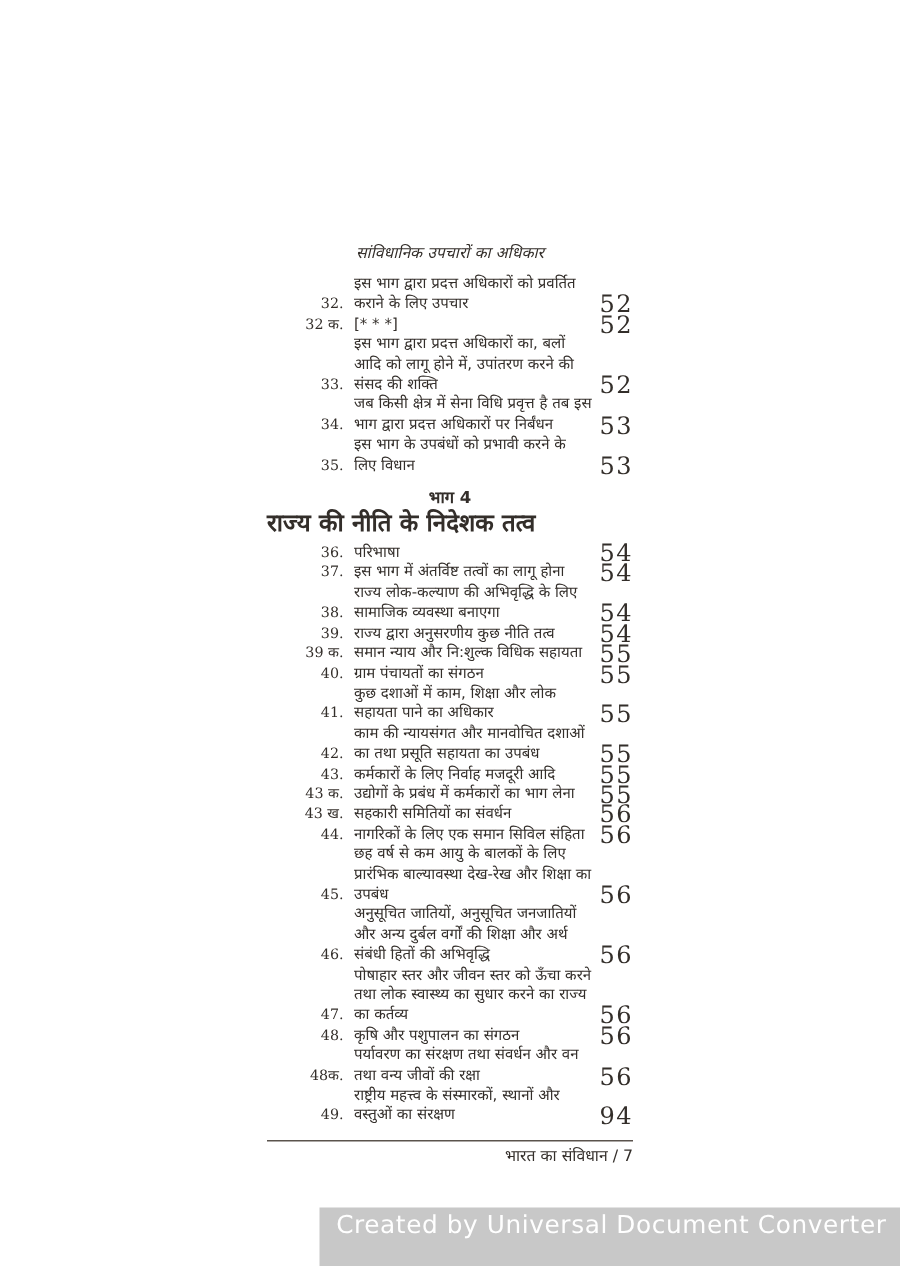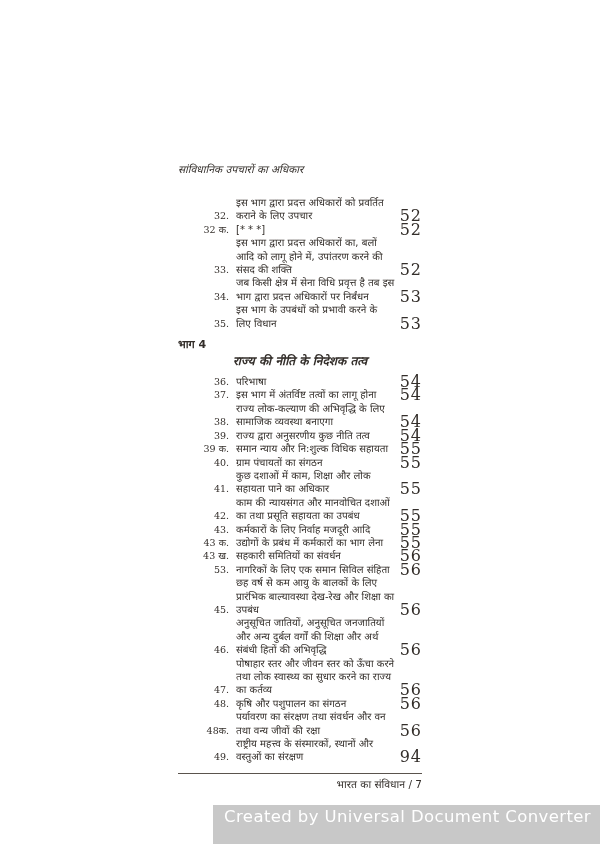--- a/index.html
+++ b/index.html
@@ -13,25 +13,25 @@
     position: absolute; inset: 0;
     background: #ffffff;
   }
   .content {
     position: absolute;
     left: 178px; top: 163px;
     width: 244px;
     color: #332e2a;
   }
   .doc-header {
-    text-align: left;
+    text-align: center;
     font-style: italic;
     font-size: 10.5px;
     line-height: 13px;
-    margin-bottom: 20px;
+    margin-bottom: 7px;
     white-space: nowrap;
   }
   .entry {
     display: flex;
     align-items: flex-end;
     font-size: 10px;
     line-height: 13.4px;
   }
   .entry-num {
     width: 58px;
@@ -65,35 +65,33 @@
     right: 0; bottom: 0;
     width: 25px;
     text-align: right;
     background: #ffffff;
     font-family: "DejaVu Serif", "DejaVu Sans", serif;
     font-size: 16px;
     line-height: 13.4px;
     letter-spacing: 1px;
   }
   .part-heading {
-    text-align: left;
+    text-align: center;
     font-weight: bold;
     font-size: 11px;
     line-height: 14px;
     margin-top: 8px;
   }
   .part-title {
-    text-align: center;
     font-weight: bold;
-    font-size: 12px;
+    font-size: 16px;
     line-height: 15px;
     margin-top: 2px;
     margin-bottom: 6px;
     white-space: nowrap;
-    font-style: italic;
   }
   .footer-rule {
     border: none;
     border-top: 1px solid #5a534d;
     margin: 9px 0 0 0;
   }
   .doc-footer {
     text-align: right;
     font-size: 10.5px;
     line-height: 14px;
@@ -248,21 +246,21 @@
 
   <div class="entry">
     <div class="entry-num">43 ख.</div>
     <div class="entry-body">
       <span class="entry-text">सहकारी समितियों का संवर्धन</span>
       <span class="entry-page">56</span>
     </div>
   </div>
 
   <div class="entry">
-    <div class="entry-num">53.</div>
+    <div class="entry-num">44.</div>
     <div class="entry-body">
       <span class="entry-text">नागरिकों के लिए एक समान सिविल संहिता</span>
       <span class="entry-page">56</span>
     </div>
   </div>
 
   <div class="entry">
     <div class="entry-num">45.</div>
     <div class="entry-body">
       <span class="entry-text">छह वर्ष से कम आयु के बालकों के लिए प्रारंभिक बाल्यावस्था देख-रेख और शिक्षा का उपबंध</span>

